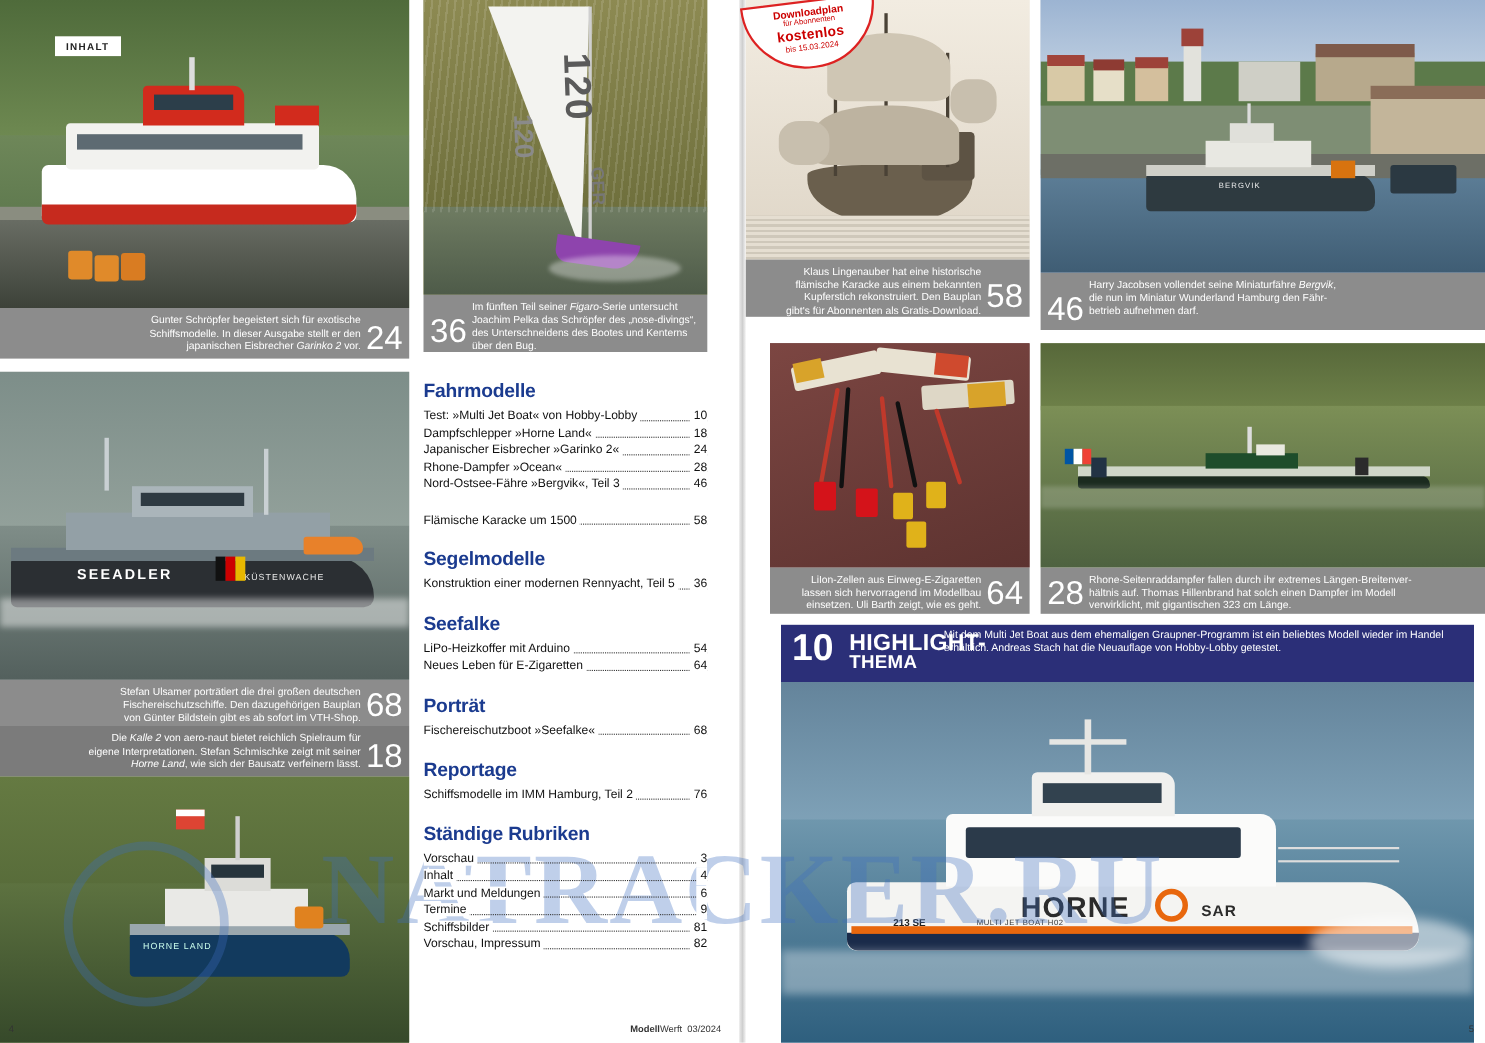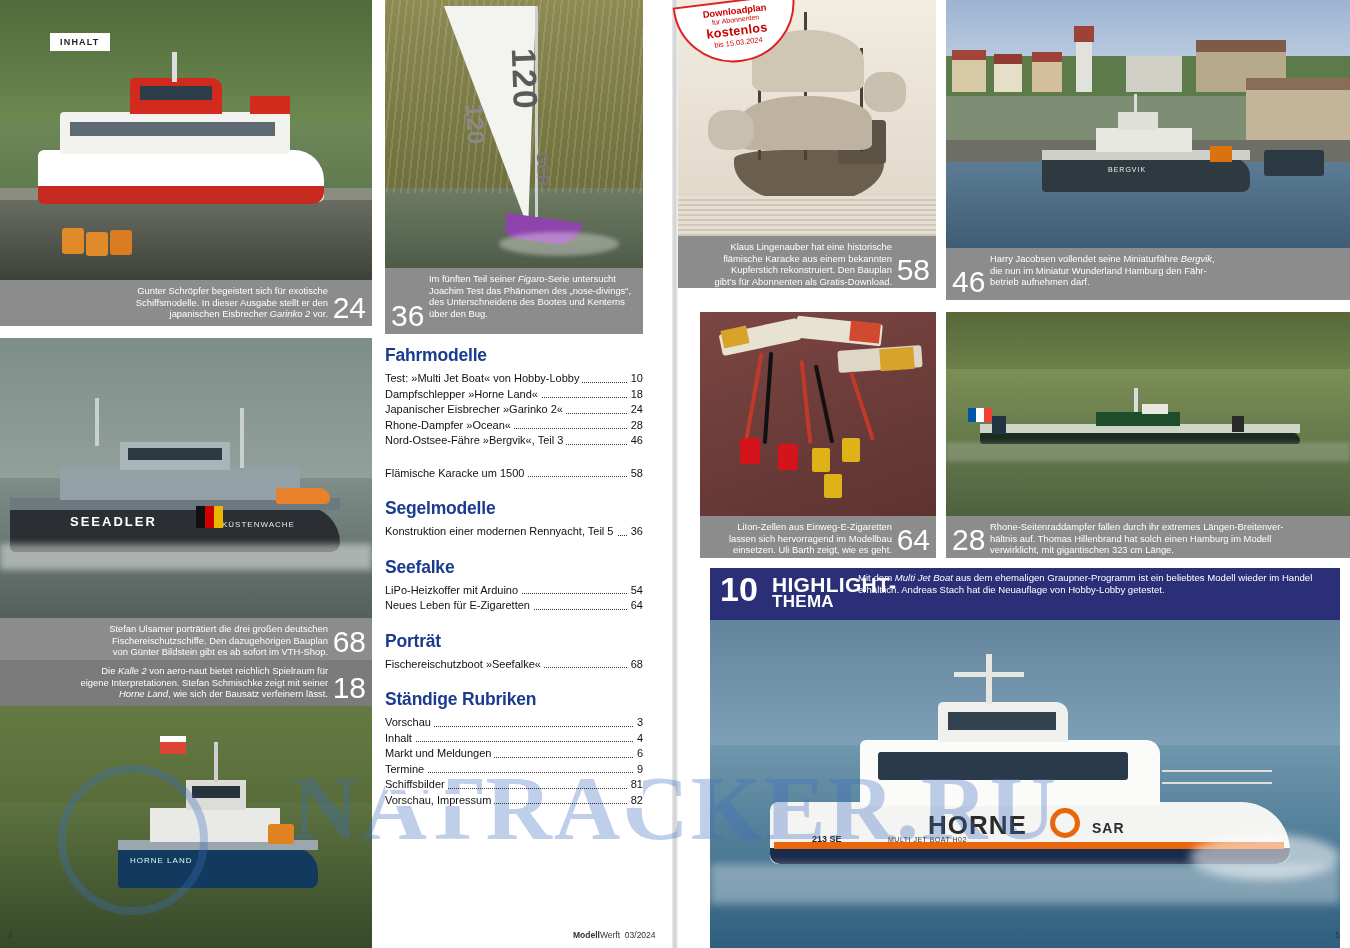--- a/index.html
+++ b/index.html
@@ -60,21 +60,21 @@
 
   
   .hl {
     position:absolute; left:710px; top:568px; width:630px; height:52px;
     background:#2b2f78; color:#fff;
   }
   .hl .num { position:absolute; left:10px; top:2px; font-size:34px; font-weight:bold; }
   .hl .t1 { position:absolute; left:62px; top:5px; font-size:21px; font-weight:bold; letter-spacing:.3px;}
   .hl .t2 { position:absolute; left:62px; top:24px; font-size:17px; font-weight:bold; letter-spacing:.3px;}
   .hl .txt { position:absolute; left:148px; top:4px; width:468px; font-size:9.6px; line-height:12.4px; }
-  .hl .it { font-style:italic; }
+  .hl .it { }
 
   
   .stamp {
     position:absolute; left:676px; top:0px; width:122px; height:62px;
     background:#ffffff; border:2px solid #d22; border-radius:0 0 60px 60px;
     color:#c00; text-align:center; transform:rotate(-7deg);
     padding-top:3px;
   }
   .stamp .l1 { font-size:9.4px; font-weight:bold; }
   .stamp .l2 { font-size:7px; line-height:8px; }
@@ -139,23 +139,23 @@
     <div style="position:absolute;left:55px;top:6px;width:0;height:0;border-left:0 solid transparent;
         border-right:92px solid #f3f3f0;border-bottom:222px solid transparent;transform:skewX(-2deg);"></div>
     <div style="position:absolute;left:150px;top:6px;width:3px;height:230px;background:#cfcfcf;"></div>
     <div style="position:absolute;left:108px;top:60px;font-size:34px;font-weight:bold;color:#5a5a5a;transform:rotate(88deg);letter-spacing:2px;">120</div>
     <div style="position:absolute;left:70px;top:110px;font-size:24px;font-weight:bold;color:#8a8a8a;transform:rotate(88deg);">120</div>
     <div style="position:absolute;left:140px;top:160px;font-size:16px;font-weight:bold;color:#777;transform:rotate(88deg);">GER</div>
 
     <div style="position:absolute;left:120px;top:218px;width:76px;height:24px;background:#8e44ad;border-radius:0 0 30px 14px;transform:rotate(8deg);"></div>
     <div style="position:absolute;left:114px;top:232px;width:120px;height:24px;background:rgba(255,255,255,.35);border-radius:50%;filter:blur(2px);"></div>
   </div>
-  <div class="cap" style="left:385px;top:268px;width:258px;height:66px;padding-left:44px;">
+  <div class="cap" style="left:385px;top:268px;width:258px;height:52px;padding-left:44px;">
     <span>Im fünften Teil seiner </span><span class="it">Figaro</span><span>-Serie untersucht</span><br>
-    <span>Joachim Test das Phänomen des „nose-divings“,</span><br>
+    <span>Joachim Pelka das Schröpfer des „nose-divings“,</span><br>
     <span>des Unterschneidens des Bootes und Kenterns</span><br>
     <span>über den Bug.</span>
     <span class="num" style="left:6px;">36</span>
   </div>
 
   <div class="photo" style="left:0;top:338px;width:372px;height:280px;background:#6e7f7a;">
     <div style="position:absolute;left:0;top:0;width:100%;height:52%;background:linear-gradient(180deg,#7d8e89,#93a19b);"></div>
     <div style="position:absolute;left:0;top:50%;width:100%;height:50%;background:linear-gradient(180deg,#7f8d88,#53605d);"></div>
 
     <div style="position:absolute;left:10px;top:168px;width:330px;height:46px;background:#2b2f33;border-radius:6px 40px 10px 6px;"></div>
@@ -229,20 +229,24 @@
       <h2>Seefalke</h2>
       <div class="row"><span class="dots"></span><span class="t">LiPo-Heizkoffer mit Arduino</span><span class="p">54</span></div>
       <div class="row"><span class="dots"></span><span class="t">Neues Leben für E-Zigaretten</span><span class="p">64</span></div>
     </div>
 
     <div class="grp">
       <h2>Porträt</h2>
       <div class="row"><span class="dots"></span><span class="t">Fischereischutzboot »Seefalke«</span><span class="p">68</span></div>
     </div>
 
+    <div class="grp">
+      <h2>Reportage</h2>
+      <div class="row"><span class="dots"></span><span class="t">Schiffsmodelle im IMM Hamburg, Teil 2</span><span class="p">76</span></div>
+    </div>
 
     <div class="grp">
       <h2>Ständige Rubriken</h2>
       <div class="row"><span class="dots"></span><span class="t">Vorschau</span><span class="p">3</span></div>
       <div class="row"><span class="dots"></span><span class="t">Inhalt</span><span class="p">4</span></div>
       <div class="row"><span class="dots"></span><span class="t">Markt und Meldungen</span><span class="p">6</span></div>
       <div class="row"><span class="dots"></span><span class="t">Termine</span><span class="p">9</span></div>
       <div class="row"><span class="dots"></span><span class="t">Schiffsbilder</span><span class="p">81</span></div>
       <div class="row"><span class="dots"></span><span class="t">Vorschau, Impressum</span><span class="p">82</span></div>
     </div>
@@ -366,21 +370,21 @@
     <div style="position:absolute;left:286px;top:104px;width:12px;height:16px;background:#2b2b2b;"></div>
     <div style="position:absolute;left:46px;top:104px;width:14px;height:18px;background:#234;"></div>
 
     <div style="position:absolute;left:22px;top:96px;width:8px;height:14px;background:#0055a4;"></div>
     <div style="position:absolute;left:30px;top:96px;width:8px;height:14px;background:#fff;"></div>
     <div style="position:absolute;left:38px;top:96px;width:8px;height:14px;background:#ef4135;"></div>
     <div style="position:absolute;left:0;top:130px;width:404px;height:20px;background:rgba(255,255,255,.18);filter:blur(2px);"></div>
   </div>
   <div class="cap" style="left:946px;top:516px;width:404px;height:42px;padding-left:44px;">
     <span>Rhone-Seitenraddampfer fallen durch ihr extremes Längen-Breitenver-</span><br>
-    <span>hältnis auf. Thomas Hillenbrand hat solch einen Hamburg im Modell</span><br>
+    <span>hältnis auf. Thomas Hillenbrand hat solch einen Dampfer im Modell</span><br>
     <span>verwirklicht, mit gigantischen 323 cm Länge.</span>
     <span class="num" style="left:6px;">28</span>
   </div>
 
   <div class="hl">
     <div class="num">10</div>
     <div class="t1">HIGHLIGHT-</div>
     <div class="t2">THEMA</div>
     <div class="txt">
       <span>Mit dem </span><span class="it">Multi Jet Boat</span><span> aus dem ehemaligen Graupner-Programm ist ein beliebtes Modell wieder im Handel erhältlich. Andreas Stach hat die Neuauflage von Hobby-Lobby getestet.</span>

